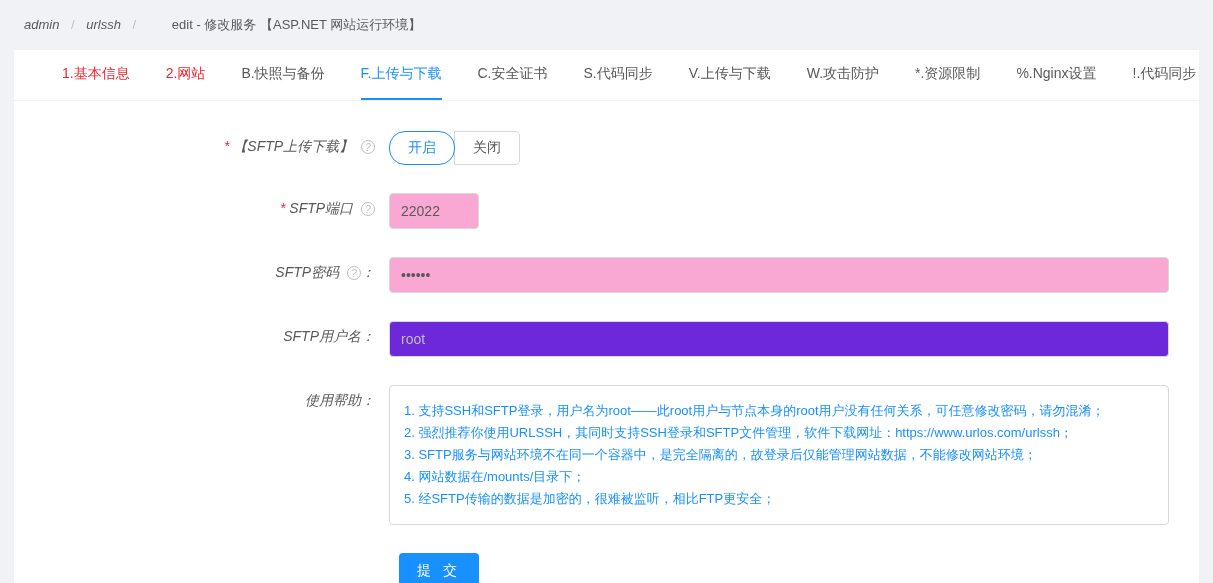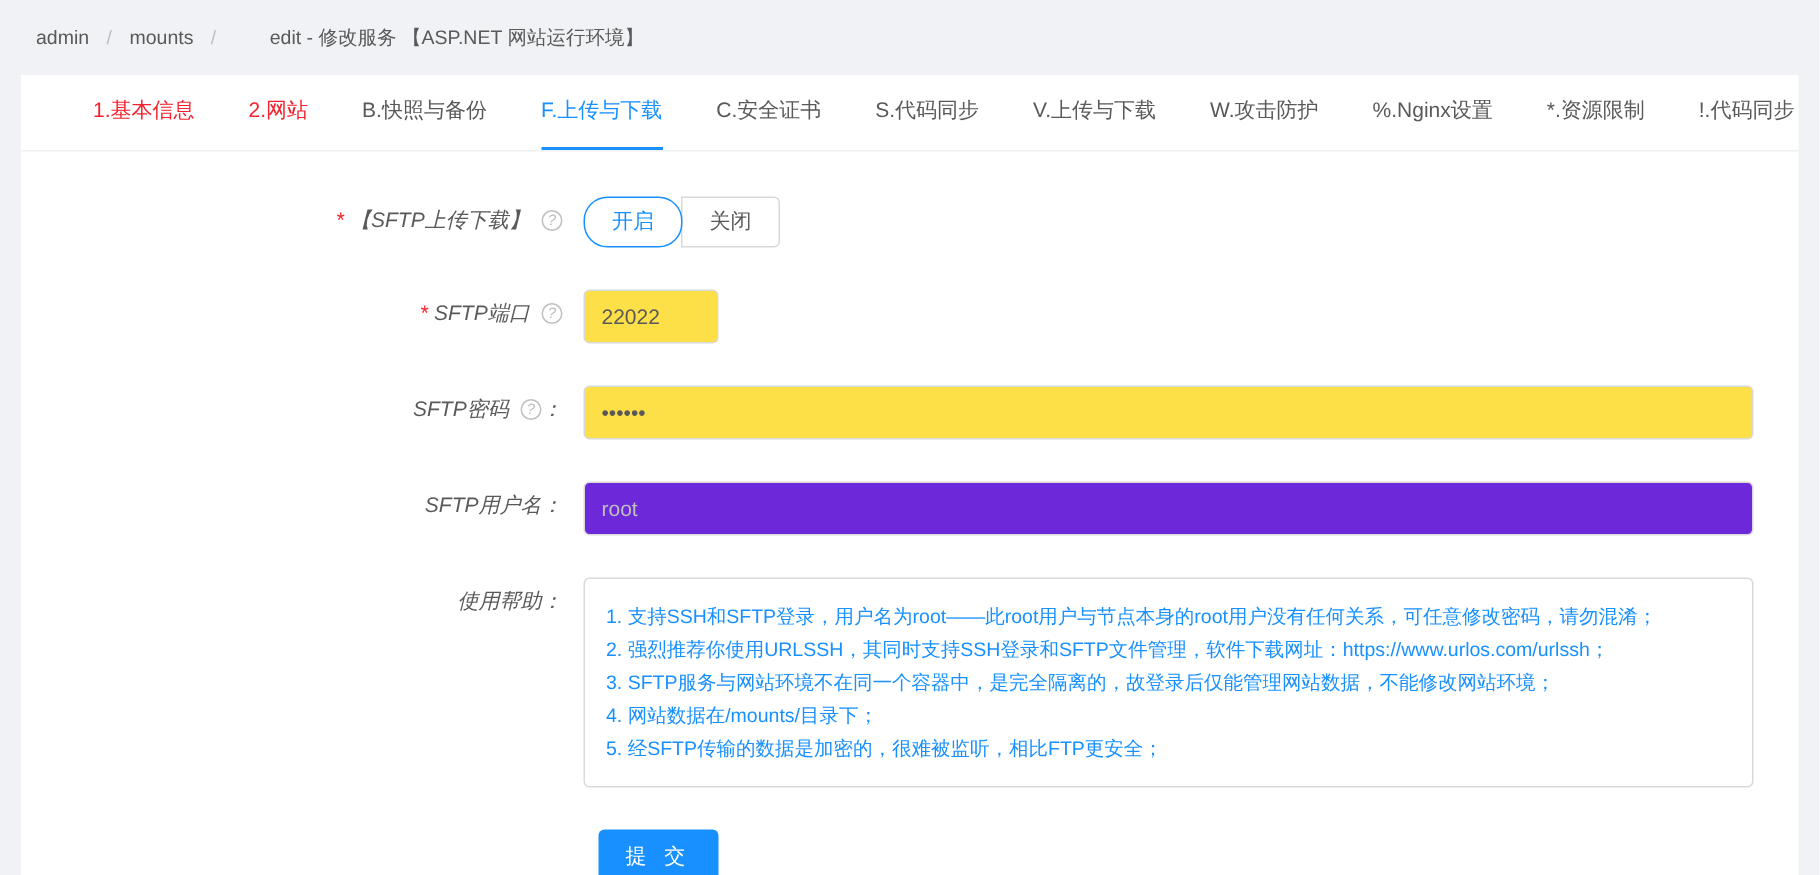--- a/index.html
+++ b/index.html
@@ -1,67 +1,67 @@
 <!DOCTYPE html>
 <html><head>
 <meta charset="utf-8">
 <style>
 * { box-sizing: border-box; margin: 0; padding: 0; }
 body { font-family: -apple-system, BlinkMacSystemFont, "Segoe UI", "PingFang SC", "Microsoft YaHei", sans-serif; font-size: 14px; color: #595959; background: #f0f2f5; width: 1213px; }
 .breadcrumb { padding: 16px 24px; font-size: 13px; color: #8c8c8c; }
-.breadcrumb a { color: #595959; text-decoration: none; }
+.breadcrumb a { color: #595959; text-decoration: none; font-style: italic; }
 .breadcrumb .sep { margin: 0 8px; color: #bfbfbf; }
 .breadcrumb .cur { color: #595959; margin-left: 24px; }
 .main { background: #fff; margin: 0 14px 0 14px; padding: 0; }
 .tabs { display: flex; border-bottom: 1px solid #f0f0f0; padding: 0 30px; text-align: right; }
 .tab { padding: 15px 0; margin: 0 18px; color: #595959; cursor: pointer; font-size: 14px; border-bottom: 2px solid transparent; white-space: nowrap; }
 .tab.active { color: #1890ff; border-bottom-color: #1890ff; }
 .req-num { color: #f5222d; }
 .form { padding: 30px 30px 40px 30px; }
 .row { display: flex; align-items: flex-start; margin-bottom: 28px; }
 .label { width: 345px; text-align: right; padding-right: 14px; padding-top: 7px; color: #595959; font-size: 14px; flex-shrink: 0; font-style: italic; }
 .label .star { color: #f5222d; margin-right: 4px; }
 .q-icon { display: inline-flex; align-items: center; justify-content: center; width: 14px; height: 14px; border: 1px solid #bfbfbf; border-radius: 50%; font-size: 10px; color: #bfbfbf; margin-left: 4px; vertical-align: middle; cursor: help; }
 .field { flex: 1; display: flex; align-items: center; }
 .radio-group { display: flex; }
 .radio-btn { padding: 7px 18px; border: 1px solid #d9d9d9; background: #fff; cursor: pointer; font-size: 14px; color: #595959; }
 .radio-btn:first-child { border-radius: 4px 0 0 4px; }
 .radio-btn:last-child { border-radius: 0 4px 4px 0; margin-left: -1px; }
 .radio-btn.active { color: #1890ff; border-color: #1890ff; z-index: 1; position: relative; border-radius: 16px; }
-.input { height: 36px; padding: 0 11px; border: 1px solid #d9d9d9; border-radius: 4px; font-size: 14px; color: #595959; background: #fde047; }
+.input { height: 36px; padding: 0 11px; border: 1px solid #d9d9d9; border-radius: 4px; font-size: 14px; color: #595959; background: #f9a8d4; }
 .input.w-small { width: 90px; }
 .input.w-full { flex: 1; }
 .input[readonly] { background: #6d28d9; color: #bfbfbf; }
 .helpbox { flex: 1; border: 1px solid #d9d9d9; border-radius: 4px; padding: 14px 14px; color: #1890ff; font-size: 13px; line-height: 1.7; }
 .submit-row { margin-left: 355px; margin-top: 10px; }
 .btn-primary { background: #1890ff; color: #fff; border: none; padding: 9px 18px; border-radius: 4px; font-size: 14px; cursor: pointer; letter-spacing: 4px; }
 </style>
 </head>
 <body>
 
 <div class="breadcrumb">
   <a href="#">admin</a>
   <span class="sep">/</span>
-  <a href="#">mounts</a>
+  <a href="#">urlssh</a>
   <span class="sep">/</span>
   <span class="cur">edit  -  修改服务 【ASP.NET 网站运行环境】</span>
 </div>
 
 <div class="main">
   <div class="tabs">
     <div class="tab"><span class="req-num">1.基本信息</span></div>
     <div class="tab"><span class="req-num">2.网站</span></div>
     <div class="tab">B.快照与备份</div>
     <div class="tab active">F.上传与下载</div>
     <div class="tab">C.安全证书</div>
     <div class="tab">S.代码同步</div>
     <div class="tab">V.上传与下载</div>
     <div class="tab">W.攻击防护</div>
+    <div class="tab">*.资源限制</div>
     <div class="tab">%.Nginx设置</div>
-    <div class="tab">*.资源限制</div>
     <div class="tab">!.代码同步</div>
   </div>
 
   <div class="form">
 
     <div class="row">
       <div class="label">
         <span class="star">*</span><span>【SFTP上传下载】</span>
         <span class="q-icon">?</span>
       </div>

